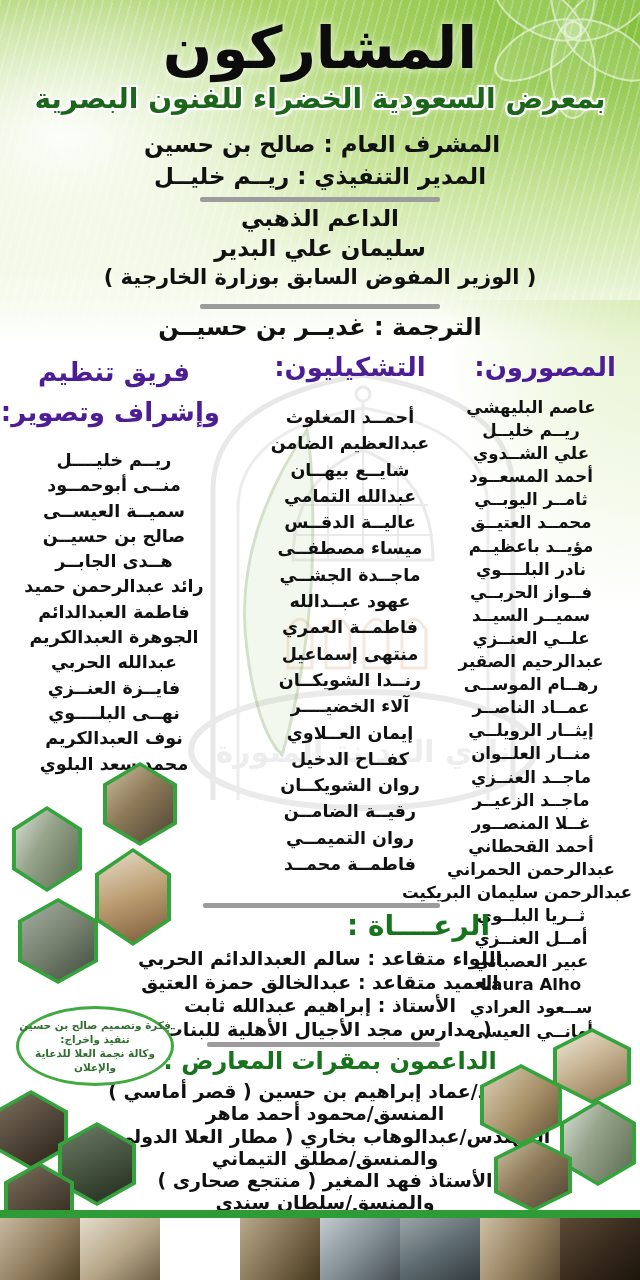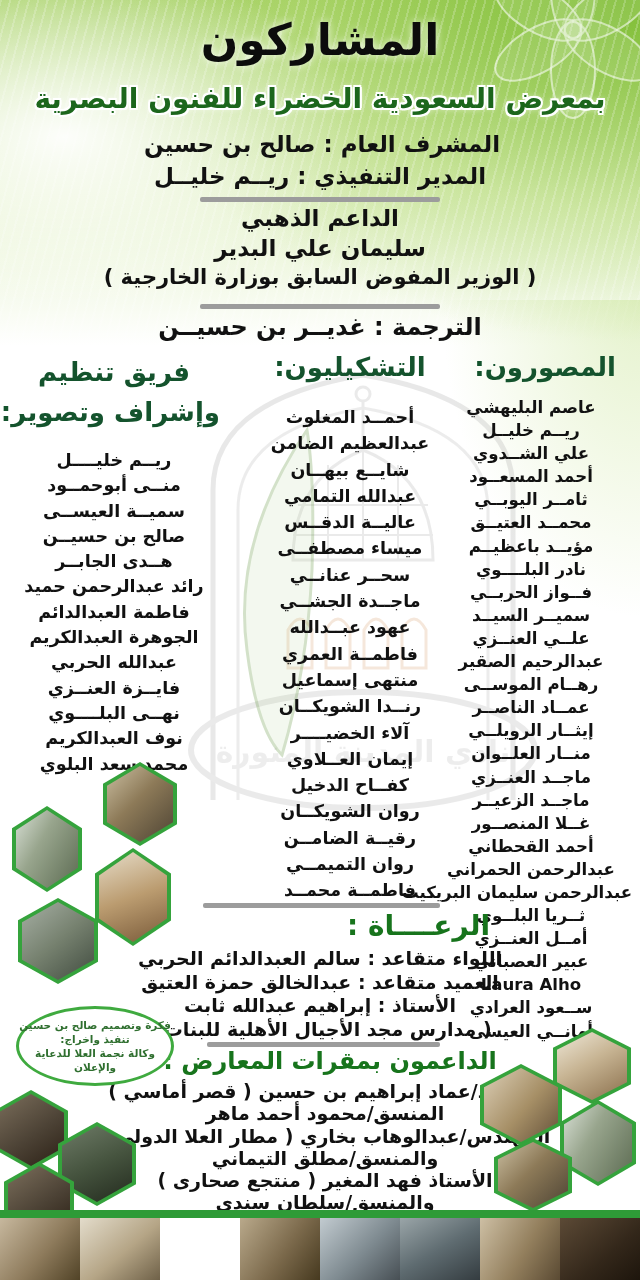--- a/index.html
+++ b/index.html
@@ -21,34 +21,34 @@
     position:absolute;right:0;top:300px;width:200px;height:320px;
     background:radial-gradient(ellipse at 100% 0%, rgba(198,227,144,.45), rgba(255,255,255,0) 70%);
   }
   .flower{position:absolute;right:-18px;top:-30px;opacity:.75;}
   
   .watermark{position:absolute;left:178px;top:330px;opacity:.20;pointer-events:none;}
   .leafmark{position:absolute;left:212px;top:420px;opacity:.30;pointer-events:none;}
   
   .abs{position:absolute;white-space:nowrap;}
   .ctr{text-align:center;}
-  .title{left:0;right:0;top:14px;font-size:44px;color:#0c0c0c;letter-spacing:1px;
+  .title{left:0;right:0;top:14px;font-size:58px;color:#0c0c0c;letter-spacing:1px;
          text-shadow:0 0 10px rgba(255,255,255,.85);}
   .subtitle{left:0;right:0;top:82px;font-size:28px;color:#1c661c;
     text-shadow:-2px 0 #fff,2px 0 #fff,0 -2px #fff,0 2px #fff,-1.6px -1.6px #fff,1.6px 1.6px #fff,-1.6px 1.6px #fff,1.6px -1.6px #fff,0 0 7px rgba(255,255,255,.95);}
   .role1{left:4px;right:0;top:131px;font-size:23px;}
   .role2{left:0;right:0;top:163px;font-size:23px;}
   .divider{position:absolute;height:5px;background:#9c9c9c;border-radius:2px;}
   .div1{left:200px;width:240px;top:197px;}
   .gold-title{left:0;right:0;top:205px;font-size:23px;}
   .gold-name{left:0;right:0;top:235px;font-size:23px;}
   .gold-note{left:0;right:0;top:265px;font-size:21px;}
   .div2{left:200px;width:240px;top:304px;}
   .translation{left:0;right:0;top:313px;font-size:24px;}
-  .col-head{position:absolute;font-size:26px;color:#14532d;white-space:nowrap;}
+  .col-head{position:absolute;font-size:26px;color:#4c1d95;white-space:nowrap;}
   .head-photographers{right:24px;width:200px;top:352px;text-align:right;}
   .head-artists{left:250px;width:200px;top:352px;text-align:center;}
   .head-team{left:8px;width:212px;top:352px;text-align:center;line-height:40px;}
   ul.names{list-style:none;margin:0;padding:0;position:absolute;text-align:center;}
   ul.names li{white-space:nowrap;}
   .names-photographers{right:8px;width:202px;top:396px;font-size:16.6px;line-height:23.1px;}
   .names-artists{left:253px;width:194px;top:404px;font-size:17.5px;line-height:26.3px;}
   .names-team{left:8px;width:212px;top:448px;font-size:17.5px;line-height:25.3px;}
   .div3{left:203px;width:237px;top:903px;}
   .sponsors-title{left:150px;width:340px;top:909px;font-size:28px;color:#17741c;text-align:right;}
@@ -174,21 +174,20 @@
     </ul>
 
   <div class="col-head head-artists">التشكيليون:</div>
   <ul class="names names-artists">
       <li>أحمــد المغلوث</li>
       <li>عبدالعظيم الضامن</li>
       <li>شايــع بيهــان</li>
       <li>عبدالله التمامي</li>
       <li>عاليــة الدقــس</li>
       <li>ميساء مصطفــى</li>
-      <li>سحــر عنانــي</li>
       <li>ماجــدة الجشــي</li>
       <li>عهود عبــدالله</li>
       <li>فاطمــة العمري</li>
       <li>منتهى إسماعيل</li>
       <li>رنــدا الشويكــان</li>
       <li>آلاء الخضيــــر</li>
       <li>إيمان العــلاوي</li>
       <li>كفــاح الدخيل</li>
       <li>روان الشويكــان</li>
       <li>رقيــة الضامــن</li>

